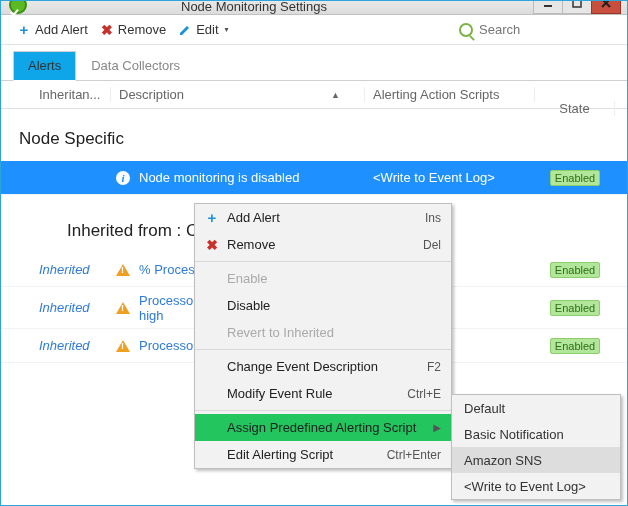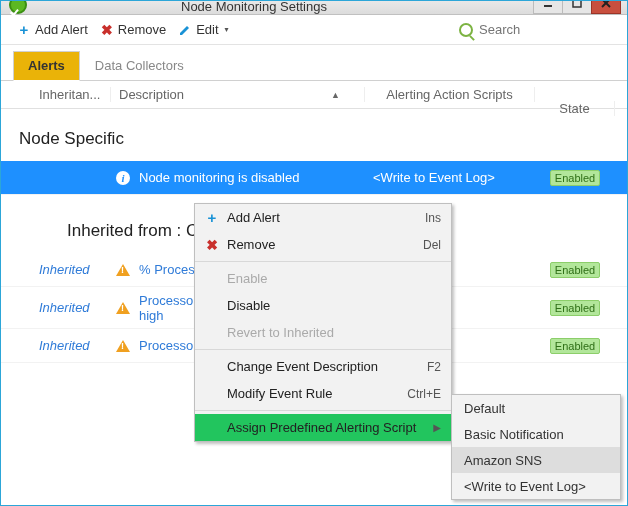--- a/index.html
+++ b/index.html
@@ -21,29 +21,29 @@
   .xmark { color: #c9302c; font-weight: bold; font-size: 14px; }
   .pencil { color: #1992d6; }
   .caret { color: #555; font-size: 8px; margin-left: 2px; }
   .search-wrap { margin-left: auto; display:flex; align-items:center; }
   .search-ico { width:14px;height:14px;border:2px solid #7cb342;border-radius:50%;position:relative;margin-right:4px;}
   .search-ico::after{content:"";position:absolute;right:-4px;bottom:-4px;width:6px;height:2px;background:#7cb342;transform:rotate(45deg);}
   .search-input { width: 140px; border: none; outline: none; font-size: 13px; color: #888; background: transparent; }
   
   .tabs { display: flex; padding: 6px 12px 0 12px; border-bottom: 1px solid #d0d0d0; }
   .tab { padding: 6px 14px; border: 1px solid transparent; color: #888; cursor: pointer; }
-  .tab.active { border: 1px solid #d0d0d0; border-bottom: 1px solid #fff; background: #eab308; color: #333; margin-bottom: -1px; font-weight: bold; }
+  .tab.active { border: 1px solid #d0d0d0; border-bottom: 1px solid #fff; background: #0ea5e9; color: #333; margin-bottom: -1px; }
   
   .colrow { display: flex; height: 28px; align-items: center; border-bottom: 1px solid #e0e0e0; padding: 0 12px; color: #666; }
   .colrow > div { padding: 0 8px; border-right: 1px solid #eee; overflow: hidden; white-space: nowrap; text-overflow: ellipsis; }
   .col-handle { width: 18px; border-right:1px solid #eee;}
   .col-inh { width: 80px; }
   .col-desc { flex: 1; position: relative; }
   .col-desc .sort { position: absolute; right: 24px; top: 50%; transform: translateY(-50%); font-size: 9px; color: #666; }
-  .col-aas { width: 170px; text-align: center; }
+  .col-aas { width: 170px; }
   .col-state { width: 80px; text-align: center; border-right:none;margin-top:28px;}
   
   .content { position: relative; padding: 0; height: calc(100% - 30px - 30px - 35px - 28px); overflow: hidden; }
   .section-title { padding: 20px 18px 12px 18px; font-size: 17px; color: #222; }
   .row { display: flex; align-items: center; height: 34px; padding: 0 12px; border-bottom: 1px solid #f2f2f2; }
   .row .c-handle { width: 18px; }
   .row .c-inh { width: 80px; font-style: italic; color: #2f7bd8; padding: 0 8px; }
   .row .c-ico { width: 24px; display:flex;align-items:center;justify-content:center; }
   .row .c-desc { flex: 1; padding: 0 4px; font-size:13px; }
   .row .c-aas { width: 170px; padding: 0 8px; }
@@ -226,20 +226,25 @@
       <span class="ctx-ico"></span>
       <span class="ctx-label">Modify Event Rule</span>
       <span class="ctx-sc">Ctrl+E</span>
     </div>
     <div class="ctx-sep"></div>
     <div class="ctx-row highlight">
       <span class="ctx-ico"></span>
       <span class="ctx-label">Assign Predefined Alerting Script</span>
       <span class="arrow">▶</span>
     </div>
+    <div class="ctx-row">
+      <span class="ctx-ico"></span>
+      <span class="ctx-label">Edit Alerting Script</span>
+      <span class="ctx-sc">Ctrl+Enter</span>
+    </div>
   </div>
 
   <div class="submenu">
     <div class="sub-row">Default</div>
     <div class="sub-row">Basic Notification</div>
     <div class="sub-row highlight">Amazon SNS</div>
     <div class="sub-row">&lt;Write to Event Log&gt;</div>
   </div>
 
 </div>

